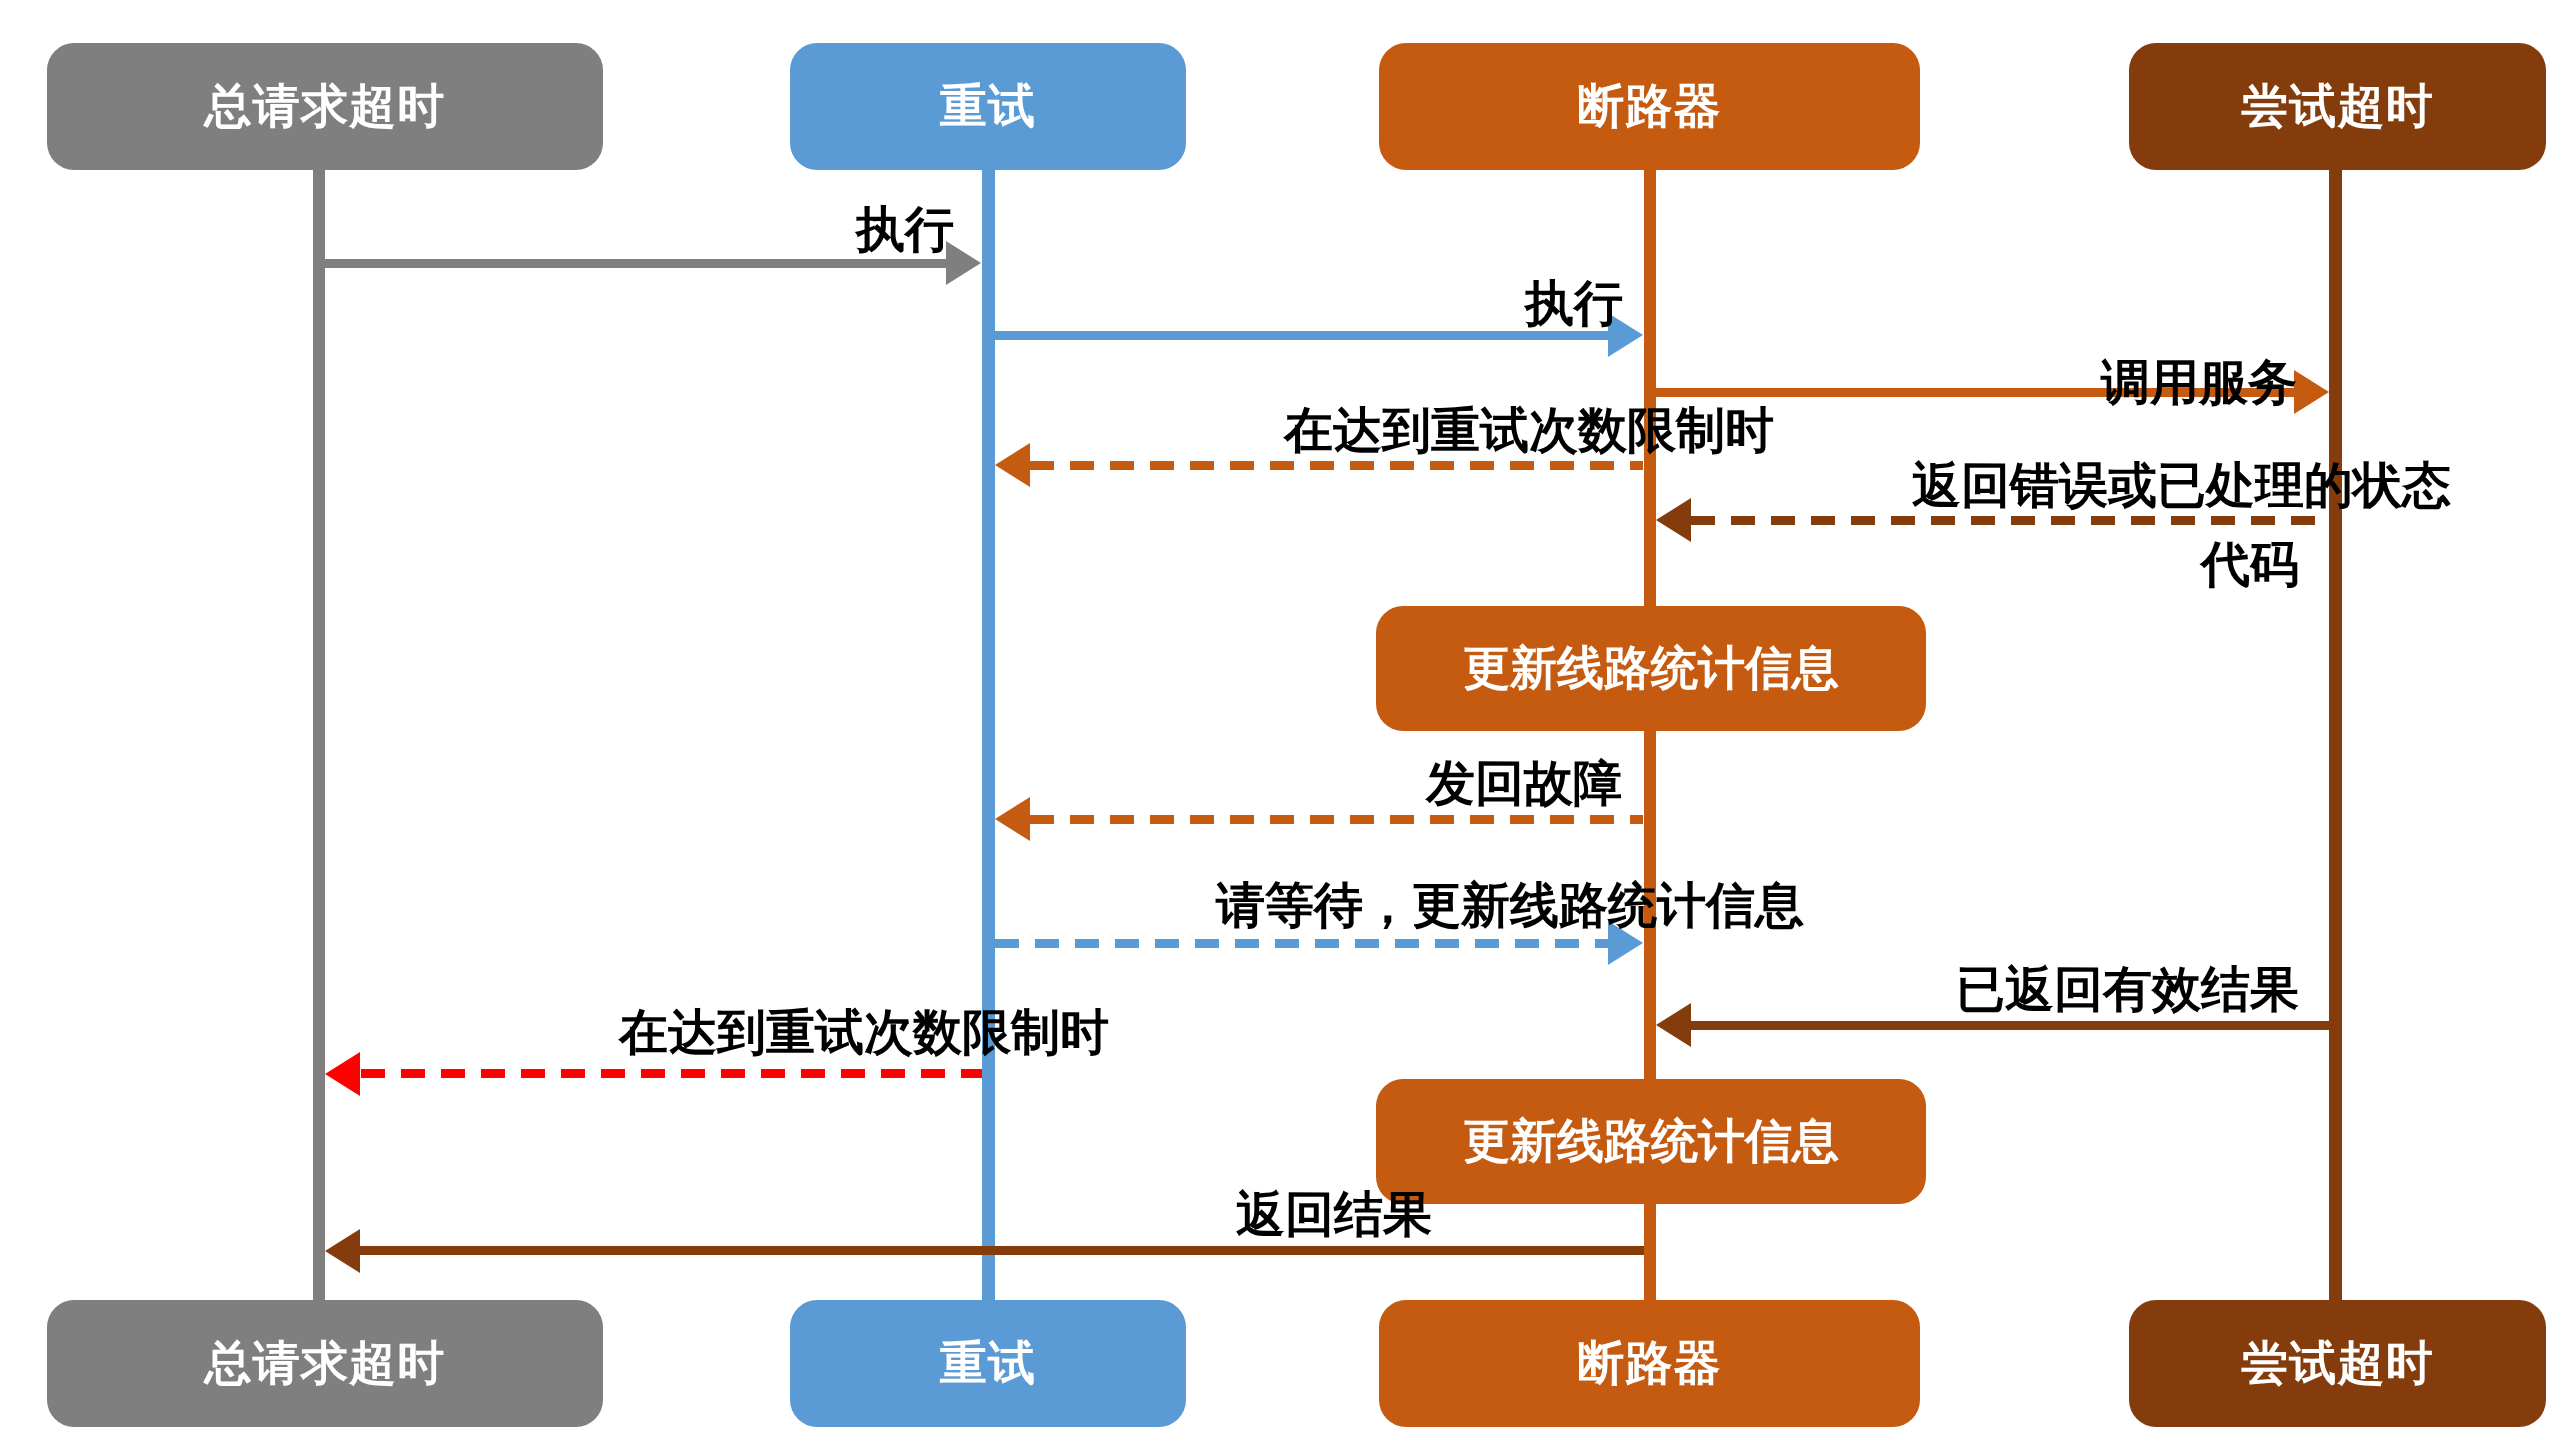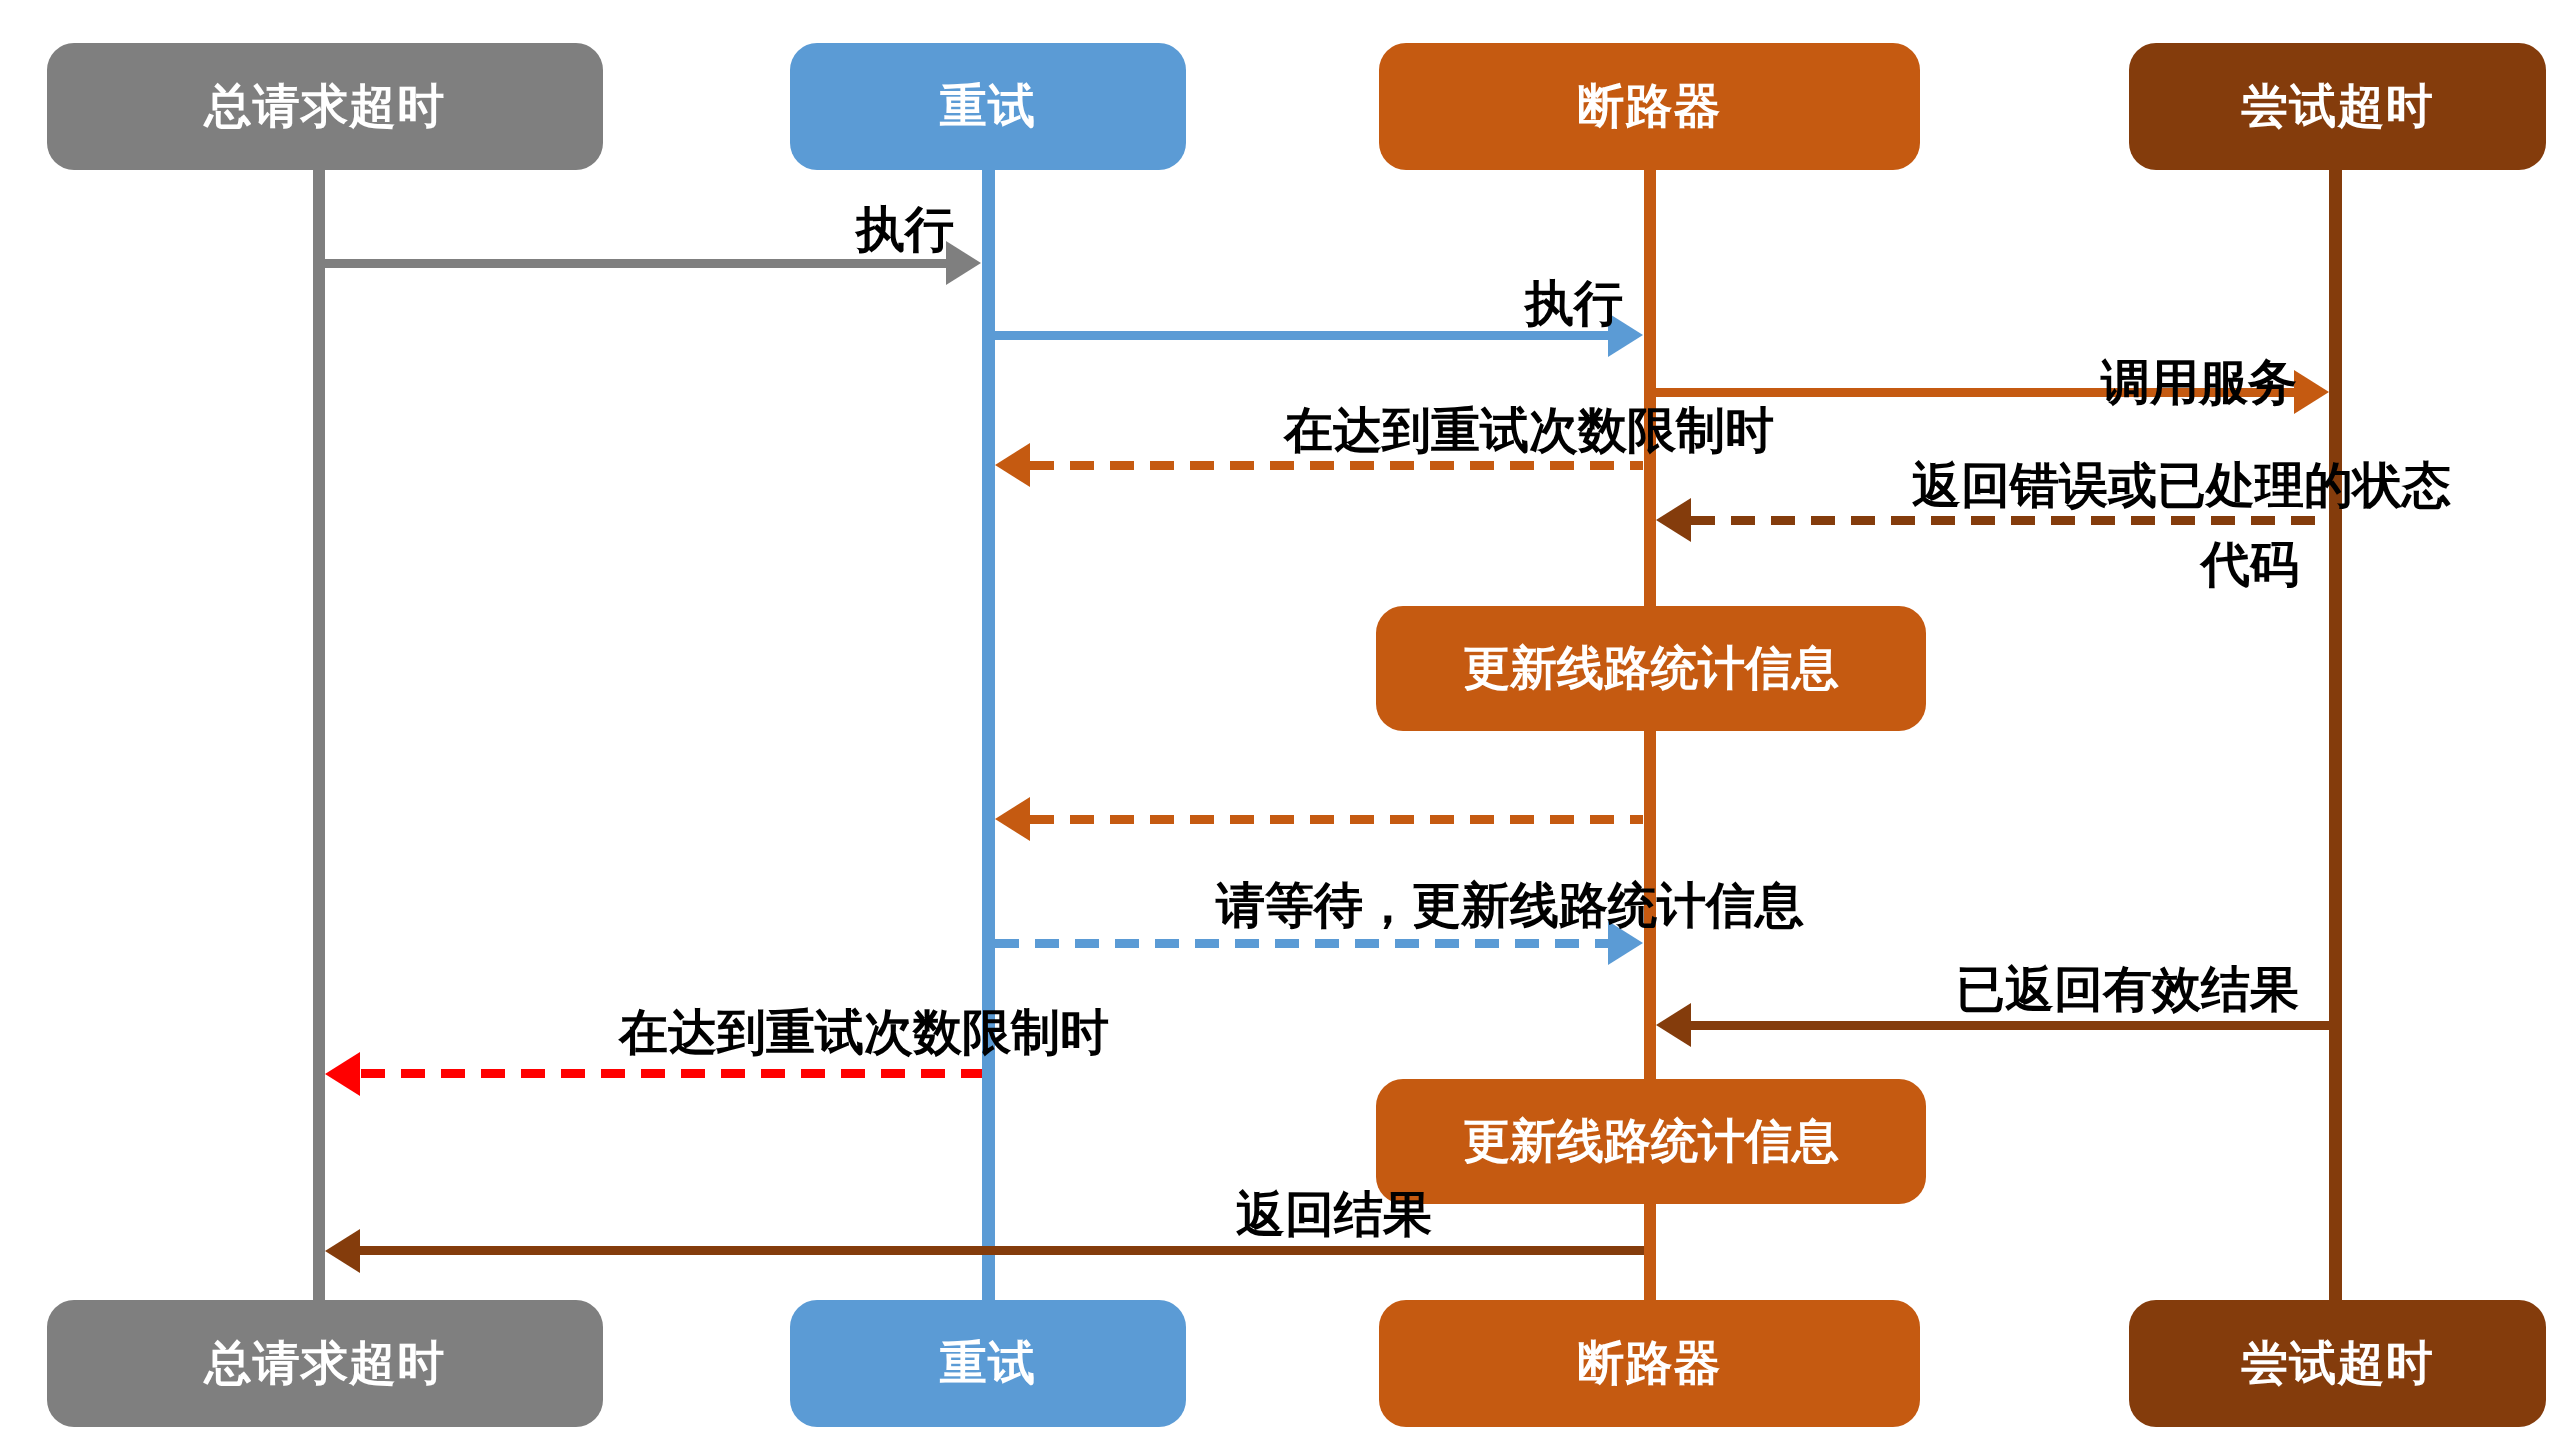--- a/index.html
+++ b/index.html
@@ -128,20 +128,21 @@
 
   <div class="mlabel" style="left:1539px;top:456px;width:912px;">返回错误或已处理的状态</div>
   <div class="ah pt-left c-brown" style="left:1656px;top:498px;"></div>
   <div class="mline dashed c-brown" style="left:1691px;top:516px;width:638px;"></div>
   <div class="mlabel" style="left:1691px;top:535px;width:608px;">代码</div>
 
   <div class="actbox c-orange" style="left:1376px;top:606px;width:550px;height:125px;">
       <span>更新线路统计信息</span>
     </div>
 
+  <div class="mlabel" style="left:1014px;top:754px;width:608px;">发回故障</div>
   <div class="ah pt-left c-orange" style="left:995px;top:797px;"></div>
   <div class="mline dashed c-orange" style="left:1030px;top:815px;width:613px;"></div>
 
   <div class="mlabel" style="left:831px;top:876px;width:973px;">请等待，更新线路统计信息</div>
   <div class="mline dashed c-blue" style="left:995px;top:939px;width:614px;"></div>
   <div class="ah pt-right c-blue" style="left:1608px;top:921px;"></div>
 
   <div class="mlabel" style="left:1691px;top:960px;width:608px;">已返回有效结果</div>
   <div class="ah pt-left c-brown" style="left:1656px;top:1003px;"></div>
   <div class="mline solid c-brown" style="left:1686px;top:1021px;width:643px;"></div>

